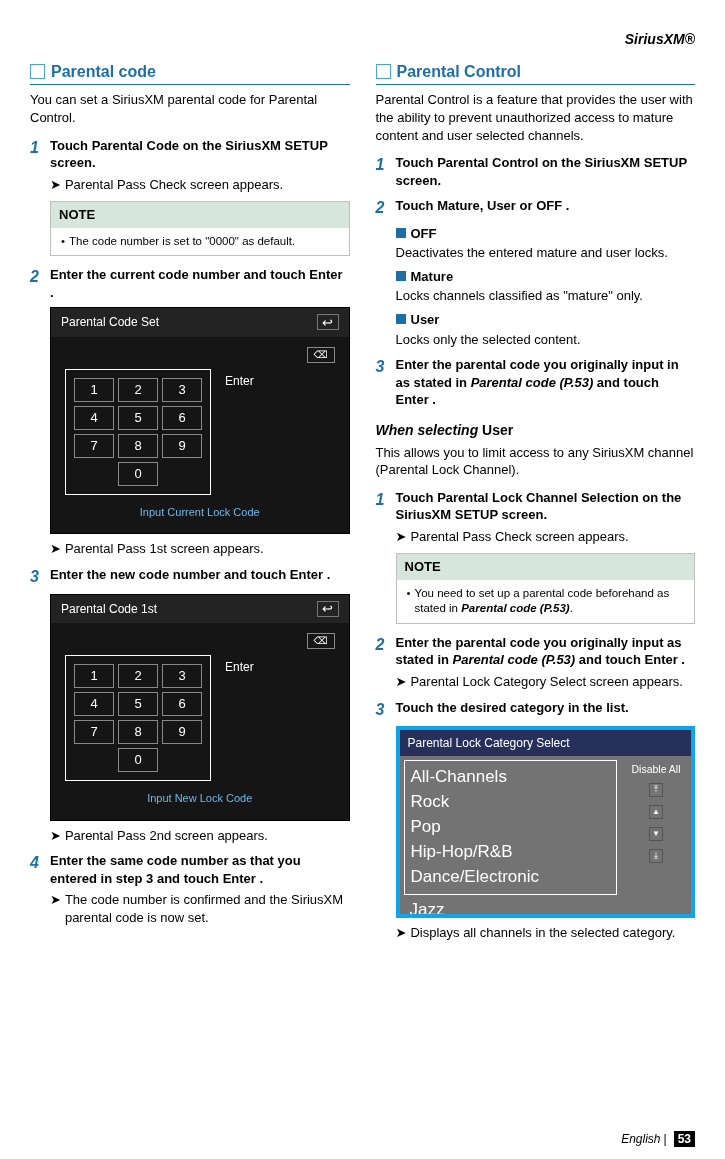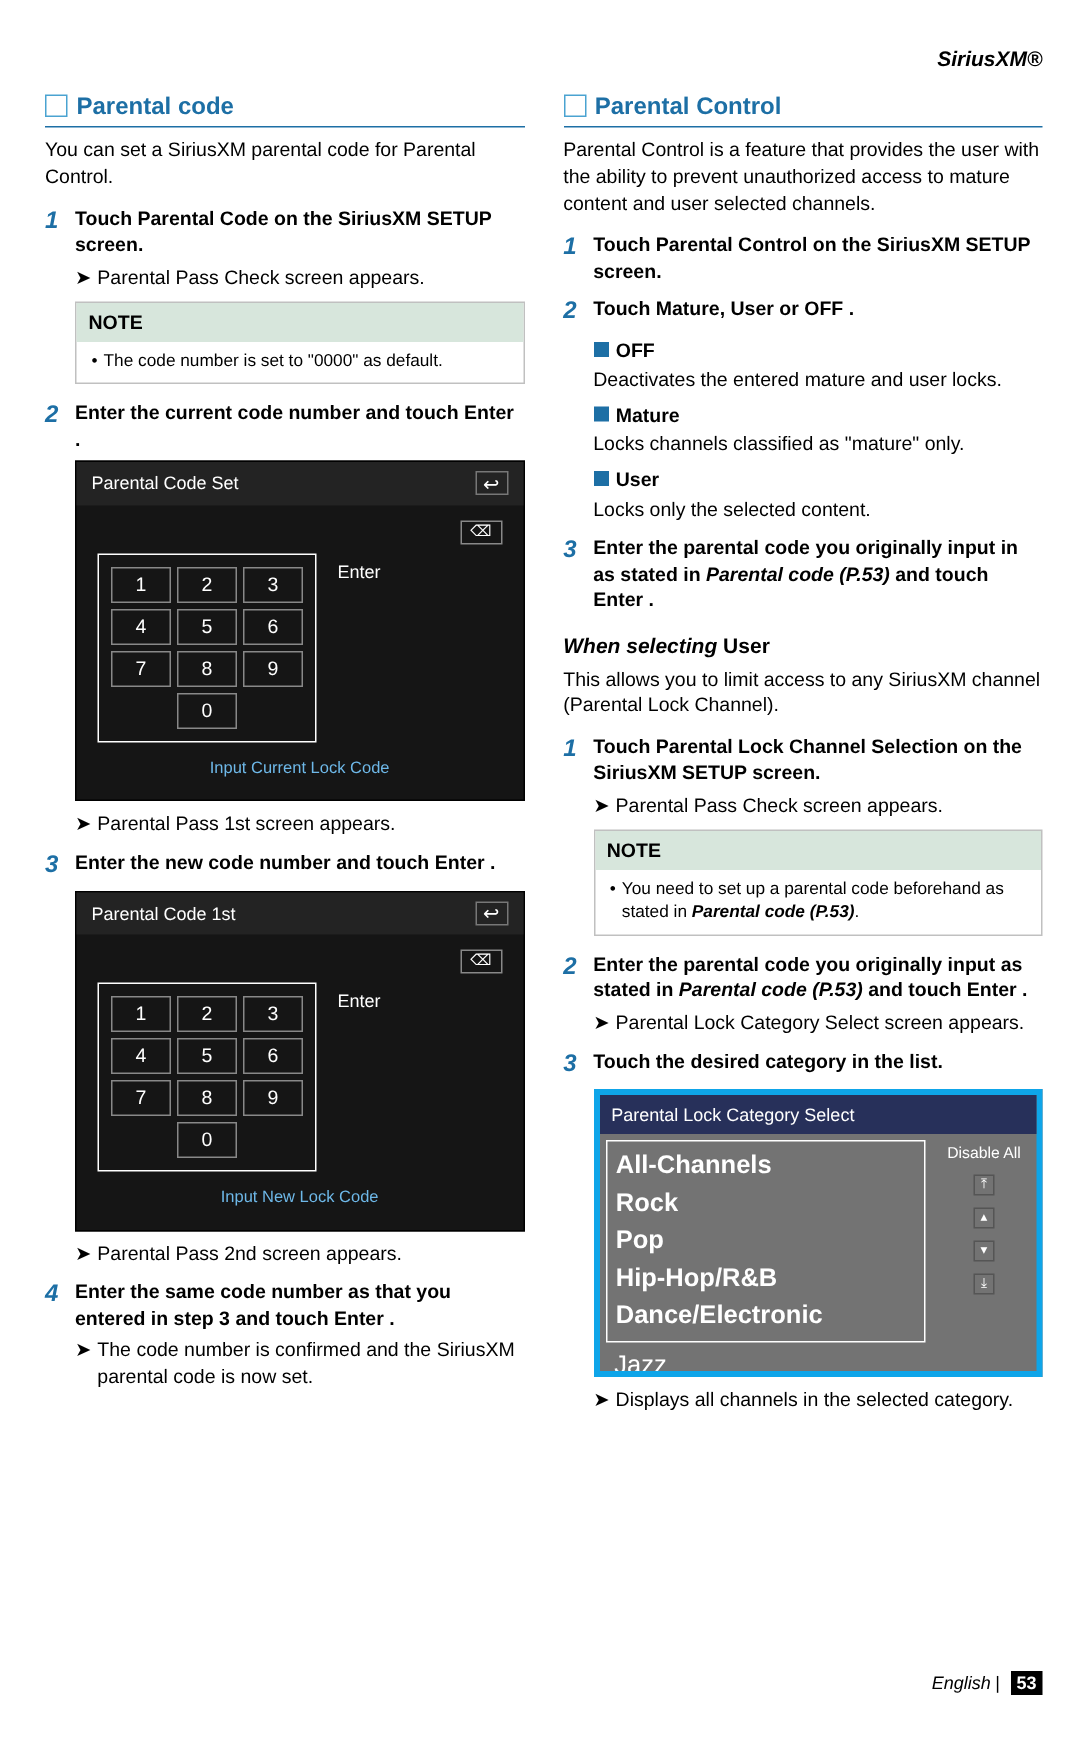--- a/index.html
+++ b/index.html
@@ -65,28 +65,28 @@
   .subhead { font-weight:bold; font-style:italic; font-size:14px; margin:12px 0 4px 0;}
   .subhead .token{ font-style:normal;}
   .opt { margin:6px 0 0 20px;}
   .opt-sq { display:inline-block;width:10px;height:10px;background:#1d6fa5;margin-right:5px;}
   .opt-title { font-weight:bold; display:inline;}
   .opt-desc { font-size:13px; margin-left:0; margin-top:2px;}
   .catlist { margin:6px 0 6px 20px;}
   .cat-ss { border:4px solid #0ea5e9; background:#737373; color:#fff; font-size:12px;}
   .cat-titlebar{background:#27305a;padding:5px 8px;font-size:12px;font-weight:500;}
   .cat-body{display:flex;}
-  .cat-items{border:1.5px solid #fff;margin:4px;padding:4px 6px;flex:1;display:flex;flex-direction:column;gap:0;font-size:17px;font-weight:700;}
+  .cat-items{border:1.5px solid #fff;margin:4px;padding:4px 6px;flex:1;display:flex;flex-direction:column;gap:0;font-size:17px;font-weight:400;}
   .cat-items div{padding:1px 0;}
   .cat-cut{overflow:hidden;height:15px;font-size:17px;padding-left:10px;font-weight:500;}
   .cat-side{width:70px;padding:6px 4px;font-size:10.5px;display:flex;flex-direction:column;align-items:center;gap:4px;}
   .side-icon{width:14px;height:14px;border:1px solid #555;display:flex;align-items:center;justify-content:center;font-size:9px;margin-top:auto;}
   .side-icon + .side-icon{margin-top:4px;}
   .side-icon.first{margin-top:2px;}
-  .footer{position:absolute;bottom:29px;right:30px;font-size:12px;margin-left:32px;}
+  .footer{position:absolute;bottom:12px;right:30px;font-size:12px;margin-left:32px;}
   .footer .pg{background:#000;color:#fff;font-weight:bold;padding:1px 4px;margin-left:4px;}
   .footer .pipe{margin:0 3px;}
   .ital{font-style:italic;}
   .bold{font-weight:bold;}
   .ref{font-style:italic;font-weight:bold;}
 </style>
 </head>
 <body>
 
 <div class="header-title">SiriusXM®</div>

